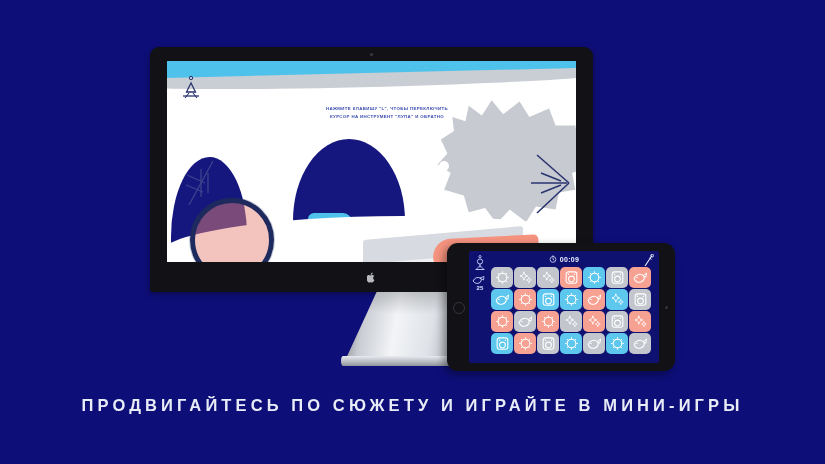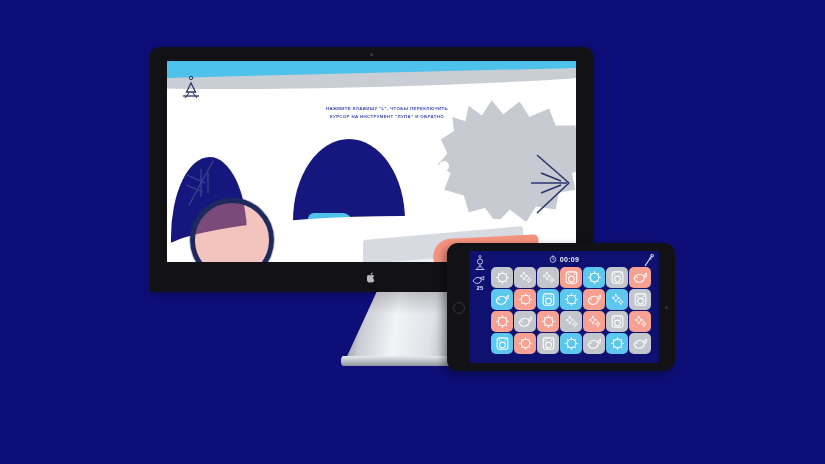--- a/index.html
+++ b/index.html
@@ -548,14 +548,15 @@
             <svg viewBox="0 0 18 18" width="16" height="16">
               <path d="M2.4 9.4 C4.4 4.6 9.8 3.6 12.8 6.4 C15 8.5 13.6 12 10 13.4 C6.4 14.8 3.4 12.6 2.4 9.4 Z" fill="none" stroke="#fff" stroke-width="1.25"></path>
               <path d="M12.8 6.4 L16.4 3.4 L15.6 8.2 Z" fill="none" stroke="#fff" stroke-width="1.1"></path>
               <circle cx="5.6" cy="8.4" r=".85" fill="#fff"></circle>
             </svg>
           </div>
         </div>
     </div>
   </div>
 
+  <div id="caption">ПРОДВИГАЙТЕСЬ ПО СЮЖЕТУ И ИГРАЙТЕ В МИНИ-ИГРЫ</div>
 
 </div>
 
 </body></html>

